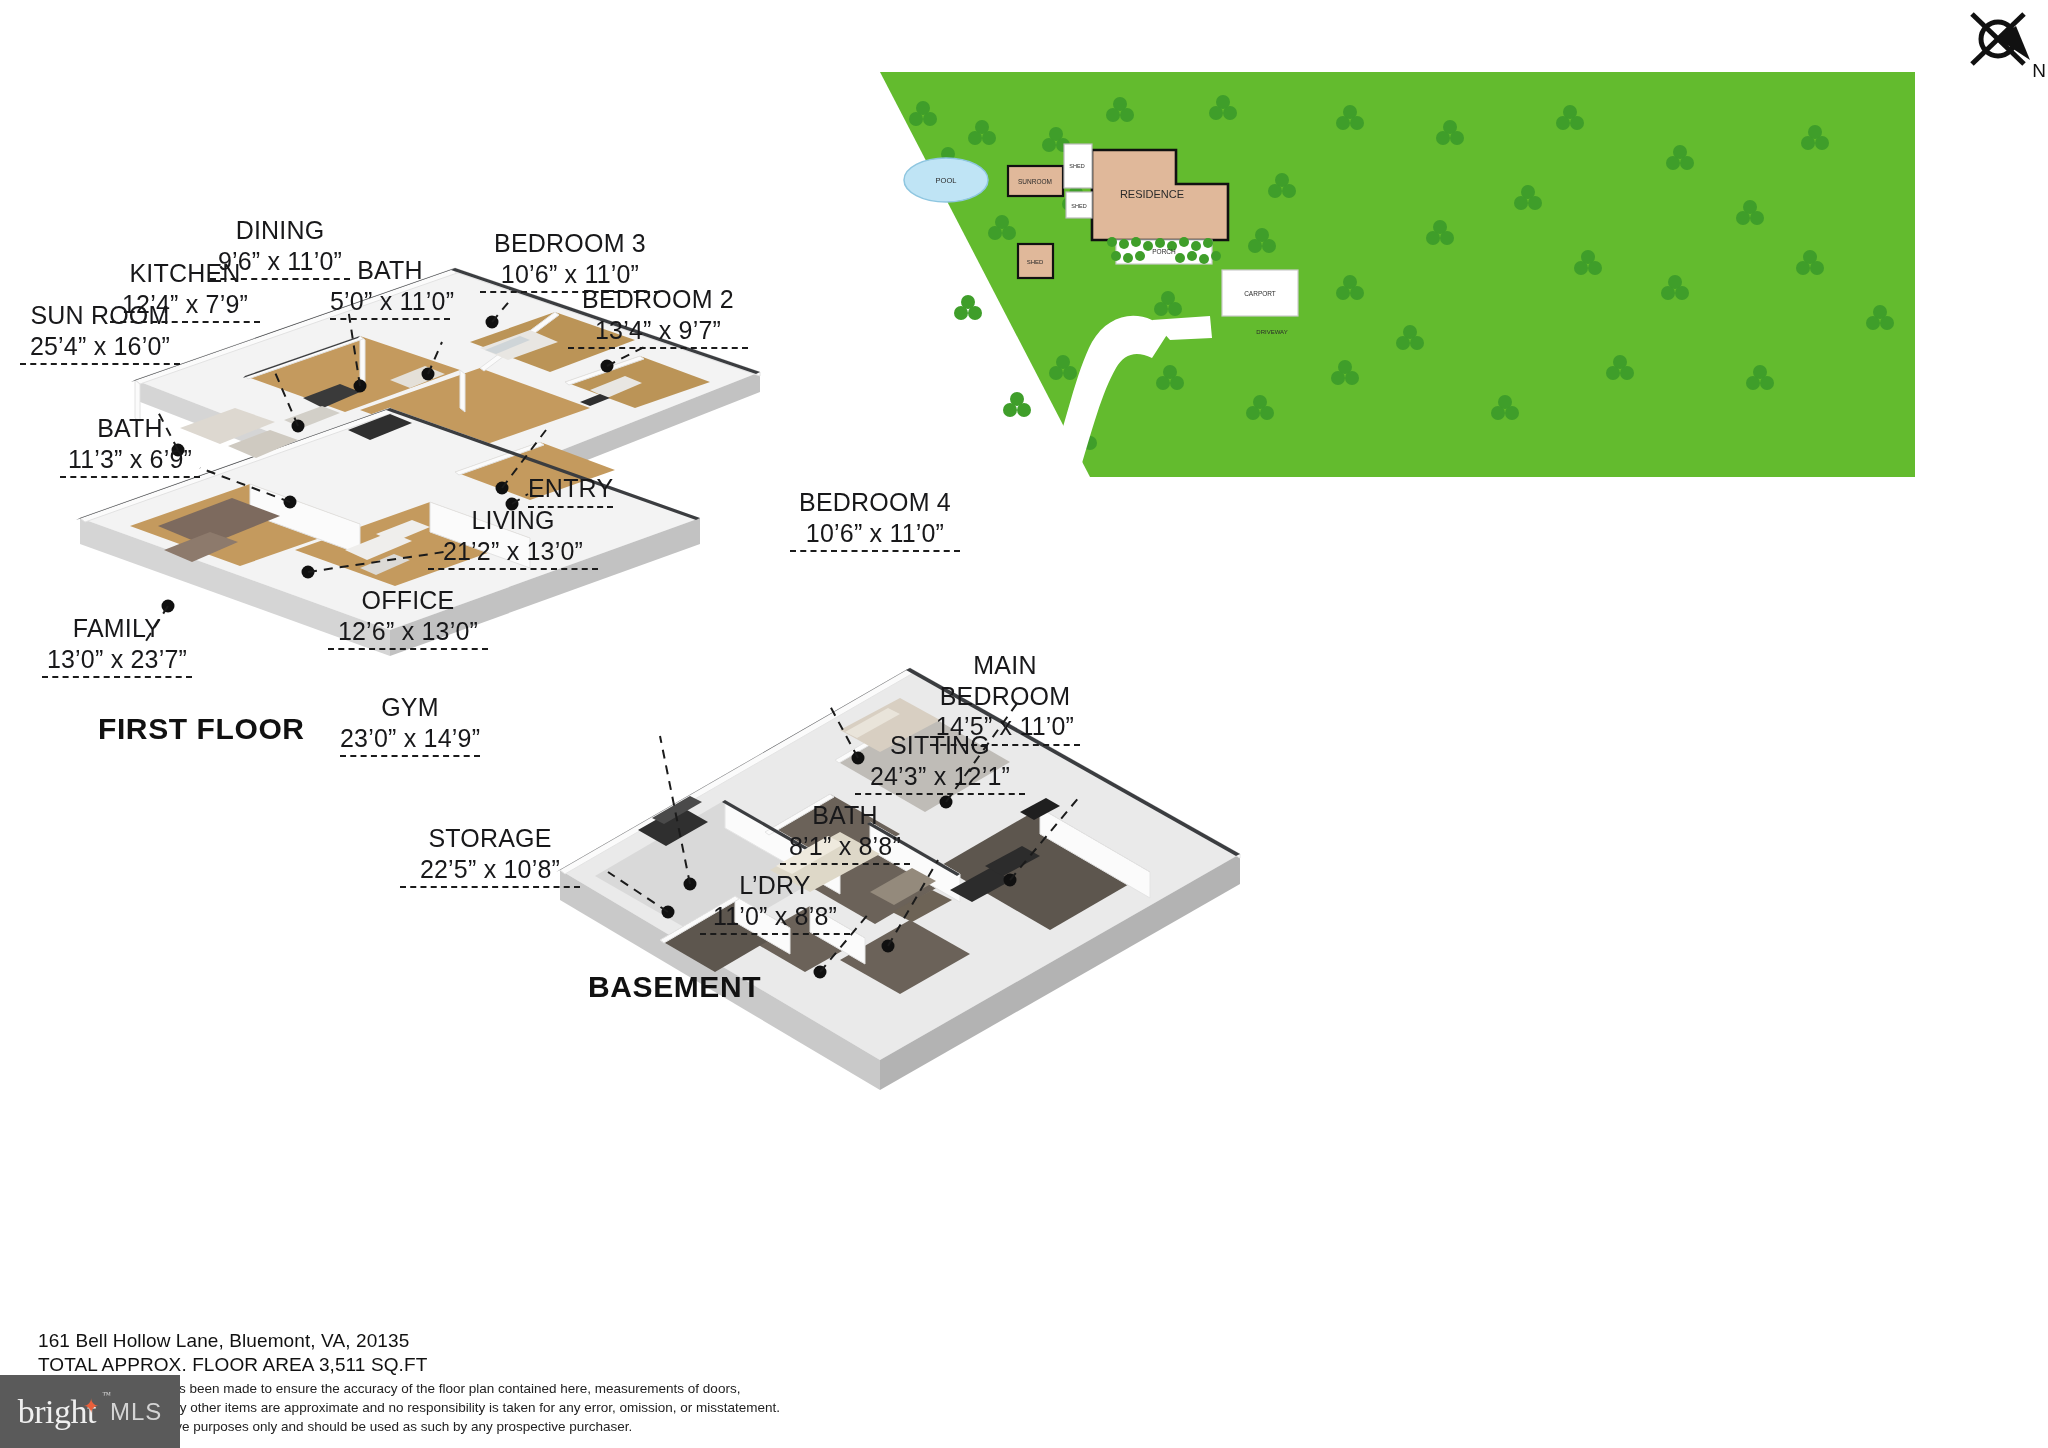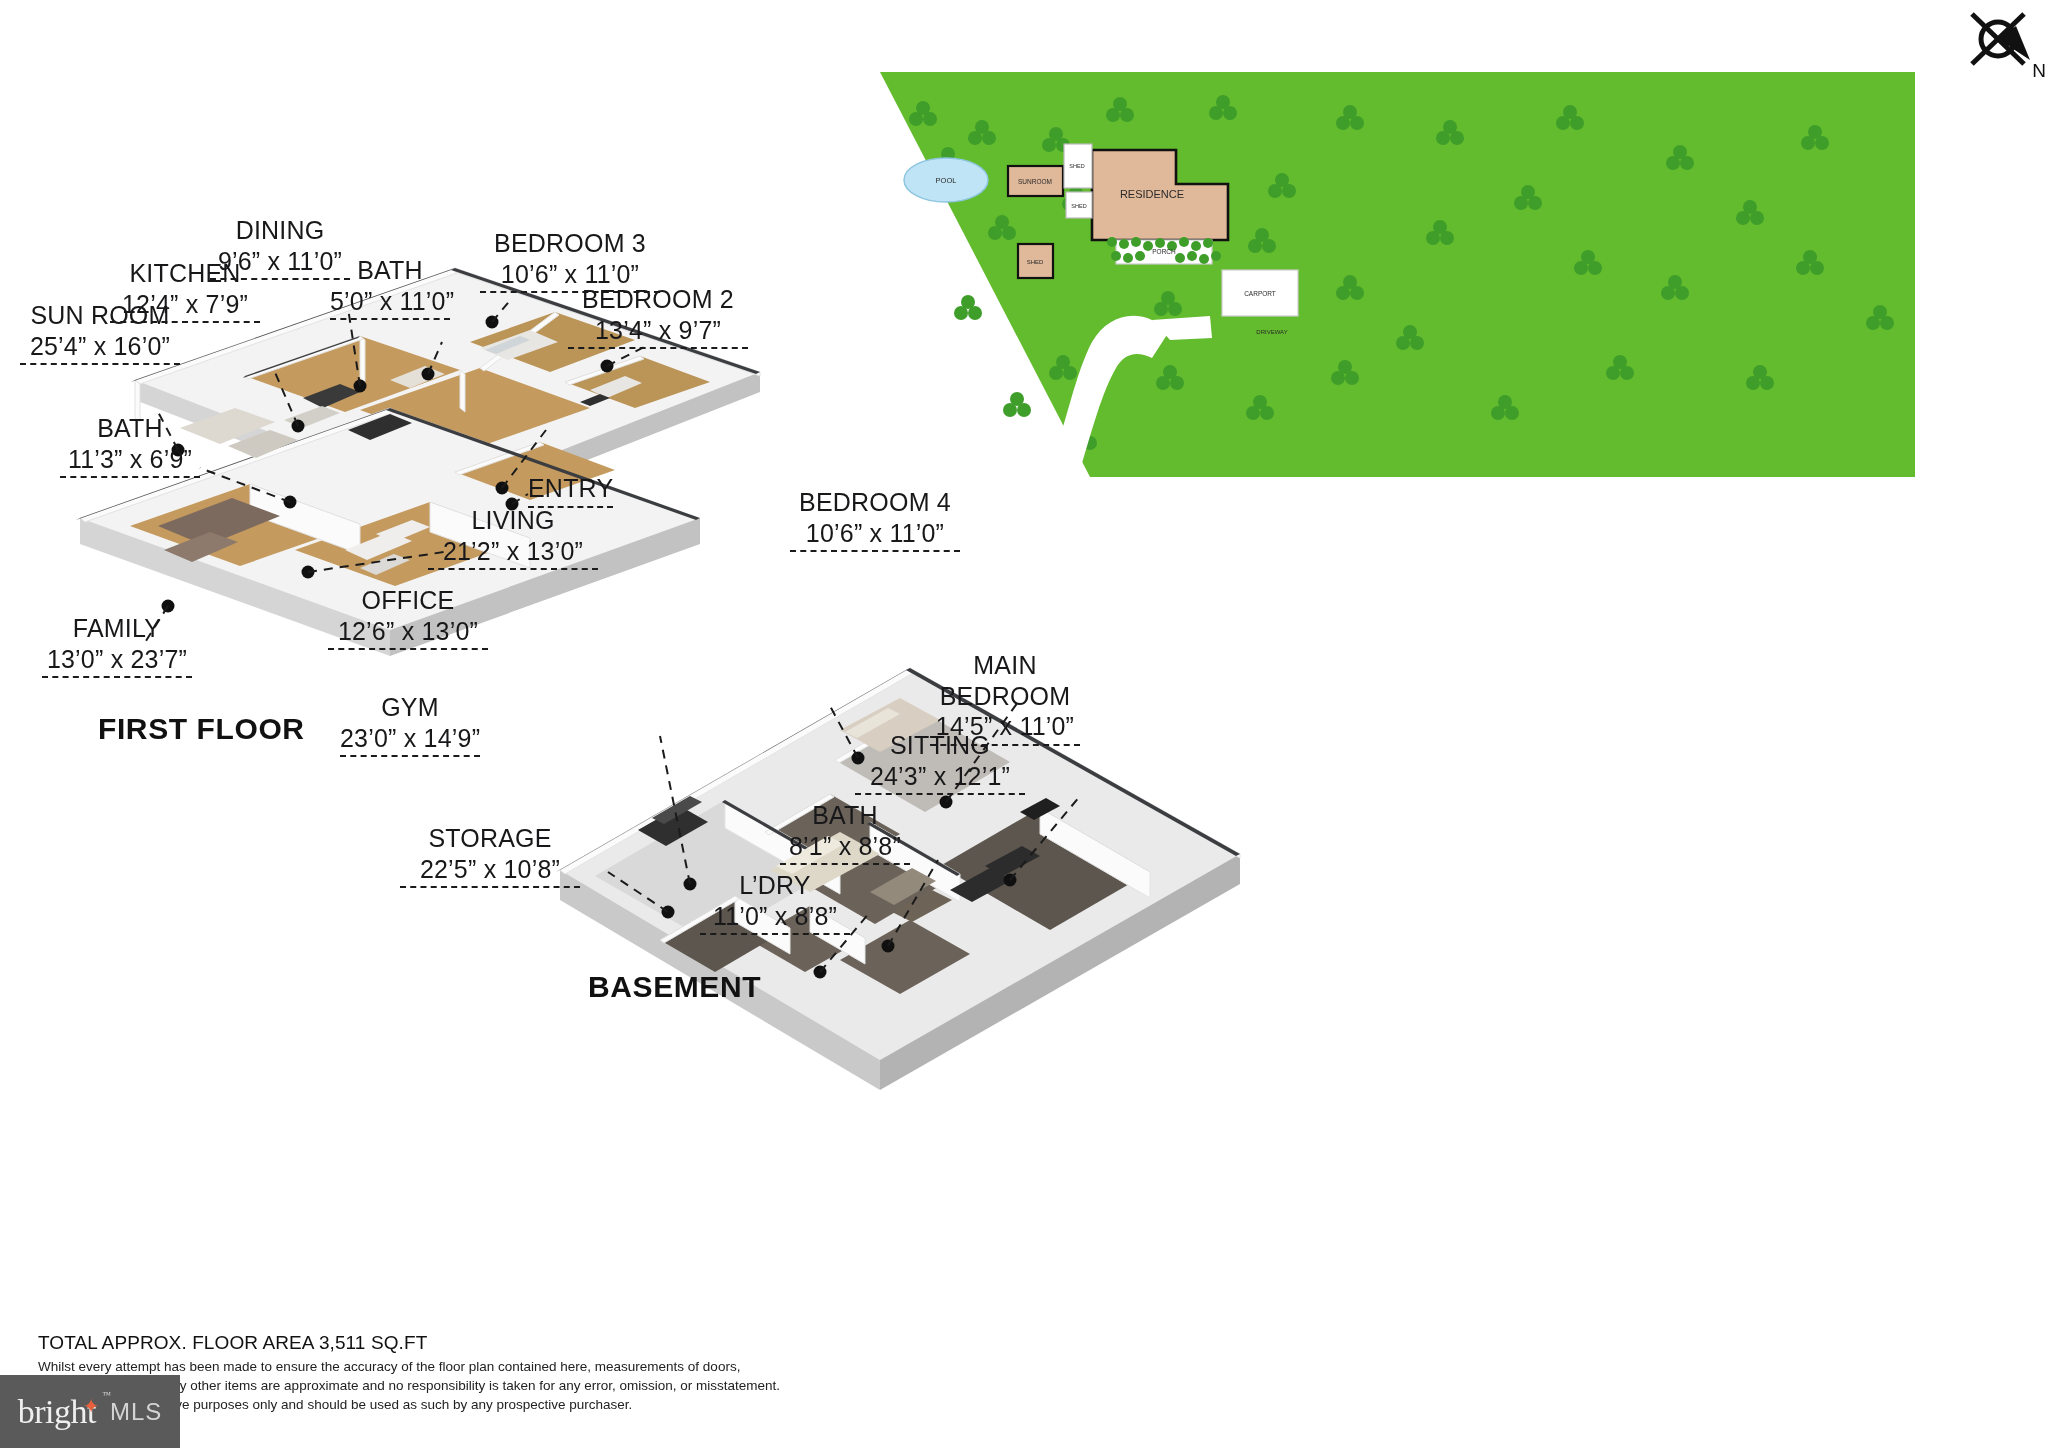--- a/index.html
+++ b/index.html
@@ -558,20 +558,21 @@
   </div>
 
   <div class="lbl ctr" style="left:400px;top:823px;width:180px;">
     <span class="nm">STORAGE</span>
     <span class="dim">22’5” x 10’8”</span>
   </div>
 
   <div class="floor-title" style="left:588px;top:970px;">BASEMENT</div>
 
   <div id="footer">
+    <div id="addr">161 Bell Hollow Lane, Bluemont, VA, 20135</div>
     <div id="area">TOTAL APPROX. FLOOR AREA 3,511 SQ.FT</div>
     <div id="disc">
       <div>Whilst every attempt has been made to ensure the accuracy of the floor plan contained here, measurements of doors,</div>
       <div>windows, rooms and any other items are approximate and no responsibility is taken for any error, omission, or misstatement.</div>
       <div>This plan is for illustrative purposes only and should be used as such by any prospective purchaser.</div>
     </div>
   </div>
 
   <div id="logo">
     <span class="lg-b">

